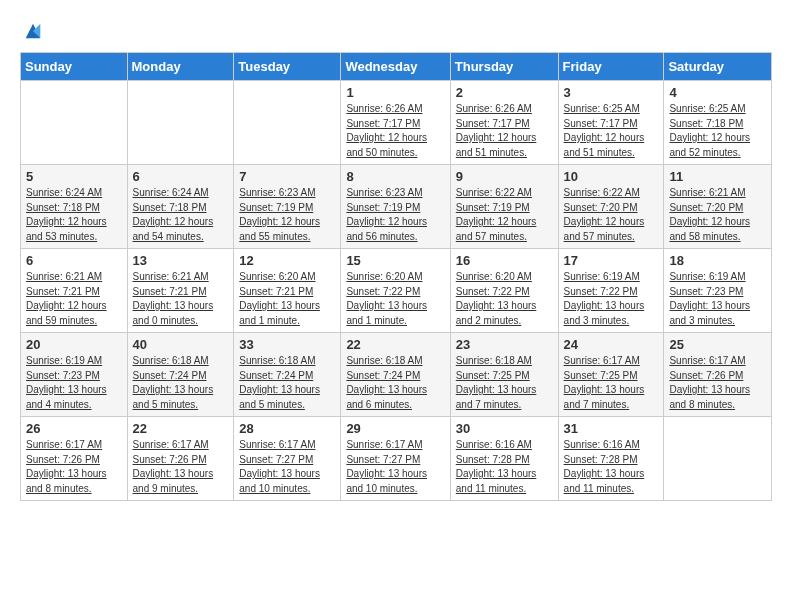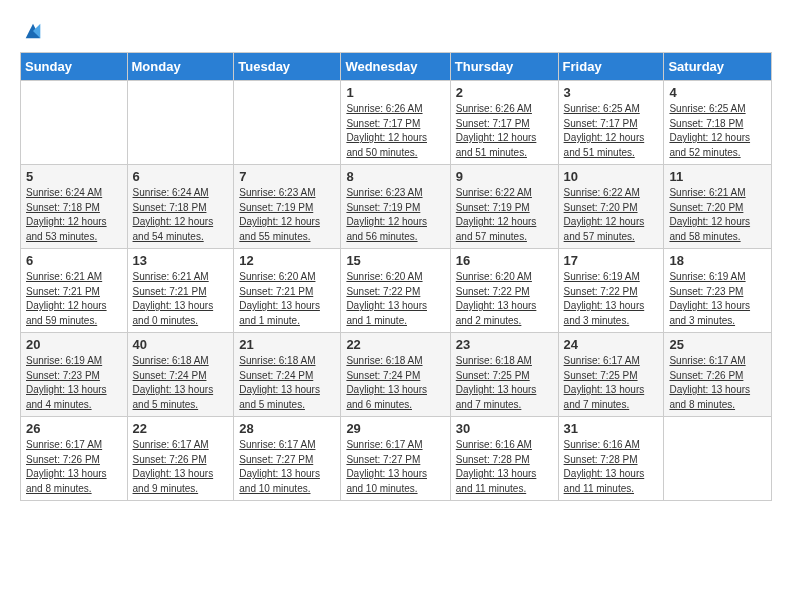--- a/index.html
+++ b/index.html
@@ -271,21 +271,21 @@
 and 4 minutes.</div>
         </td>
         <td>
           <span class="day-number">40</span>
           <div class="day-info" style="white-space: pre-line;">Sunrise: 6:18 AM
 Sunset: 7:24 PM
 Daylight: 13 hours
 and 5 minutes.</div>
         </td>
         <td>
-          <span class="day-number">21</span>
+          <span class="day-number">33</span>
           <div class="day-info" style="white-space: pre-line;">Sunrise: 6:18 AM
 Sunset: 7:24 PM
 Daylight: 13 hours
 and 5 minutes.</div>
         </td>
         <td>
           <span class="day-number">22</span>
           <div class="day-info" style="white-space: pre-line;">Sunrise: 6:18 AM
 Sunset: 7:24 PM
 Daylight: 13 hours

